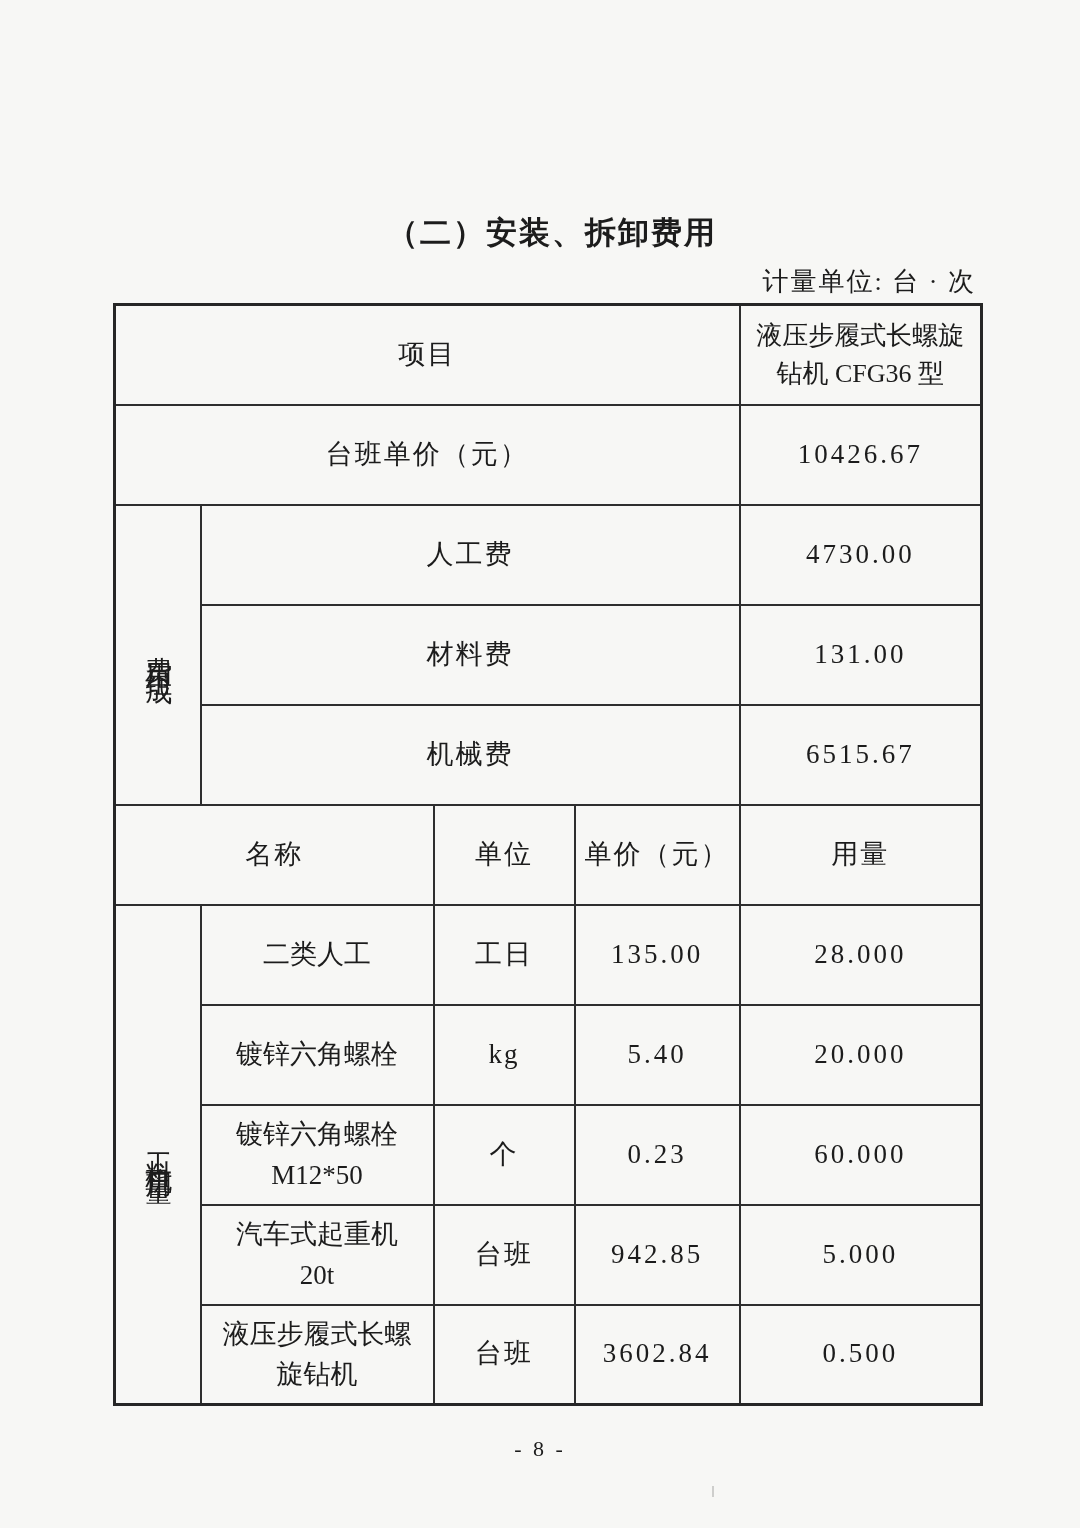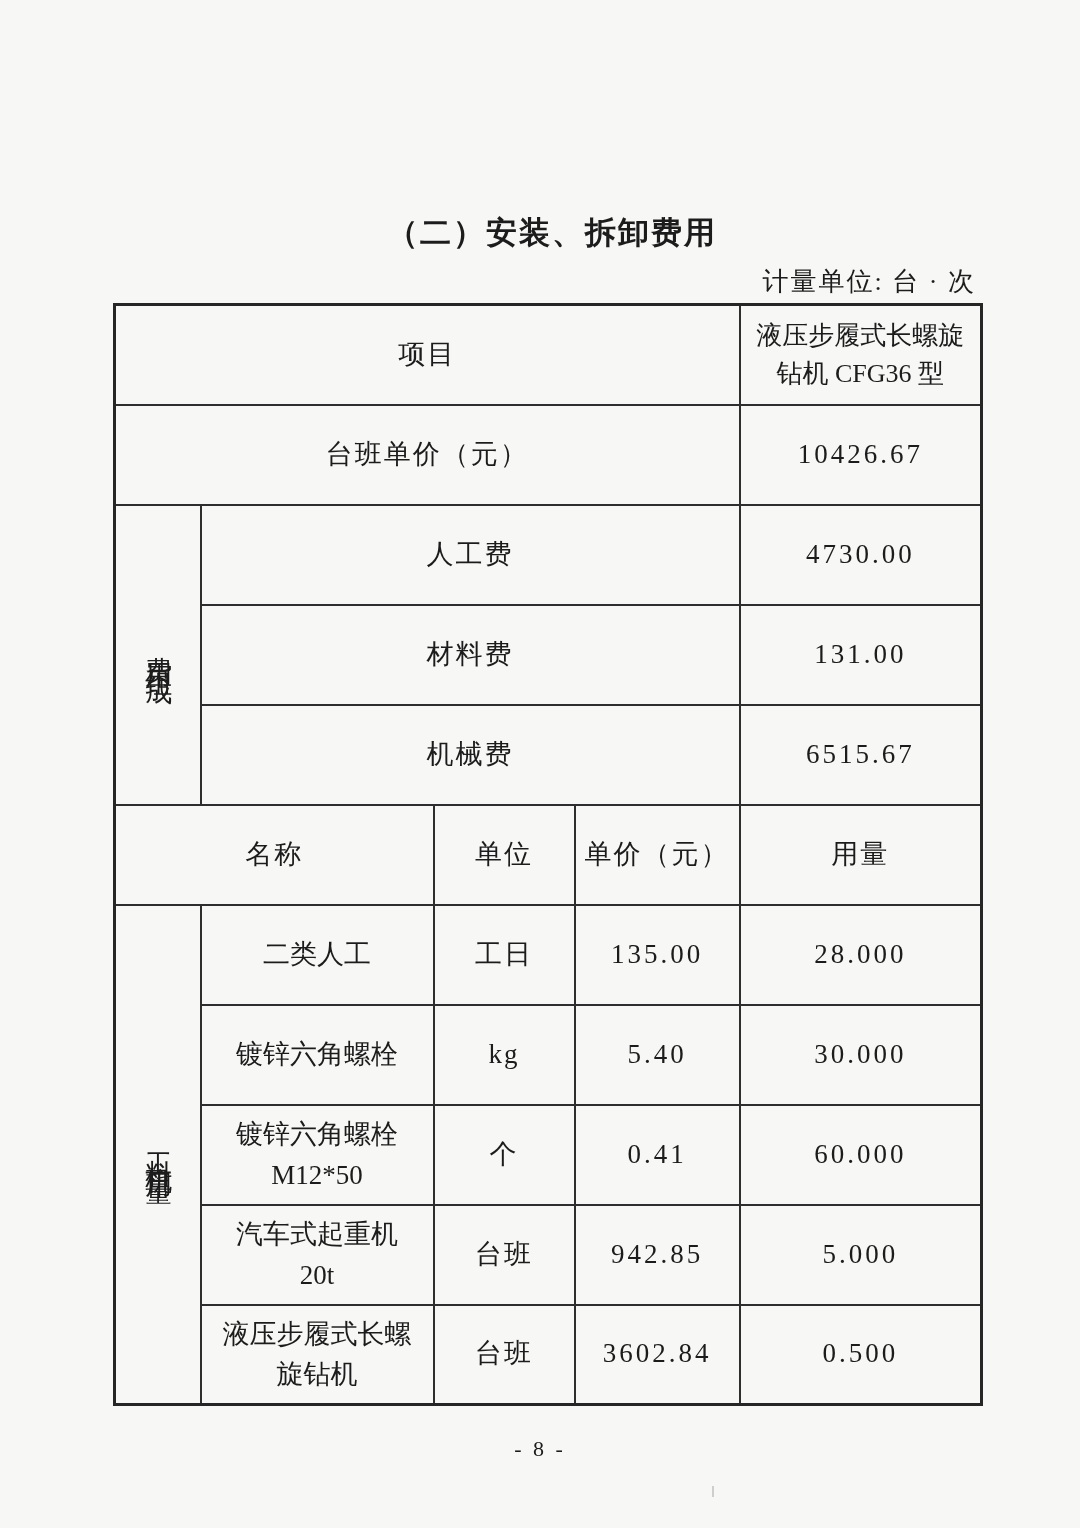--- a/index.html
+++ b/index.html
@@ -153,27 +153,27 @@
     <td class="name-cell">二类人工</td>
     <td>工日</td>
     <td class="num">135.00</td>
     <td class="num">28.000</td>
   </tr>
 
   <tr>
     <td class="name-cell">镀锌六角螺栓</td>
     <td>kg</td>
     <td class="num">5.40</td>
-    <td class="num">30.000</td>
+    <td class="num">20.000</td>
   </tr>
 
   <tr>
     <td class="name-cell">镀锌六角螺栓 M12*50</td>
     <td>个</td>
-    <td class="num">0.41</td>
+    <td class="num">0.23</td>
     <td class="num">60.000</td>
   </tr>
 
   <tr>
     <td class="name-cell">汽车式起重机 20t</td>
     <td>台班</td>
     <td class="num">942.85</td>
     <td class="num">5.000</td>
   </tr>
 

